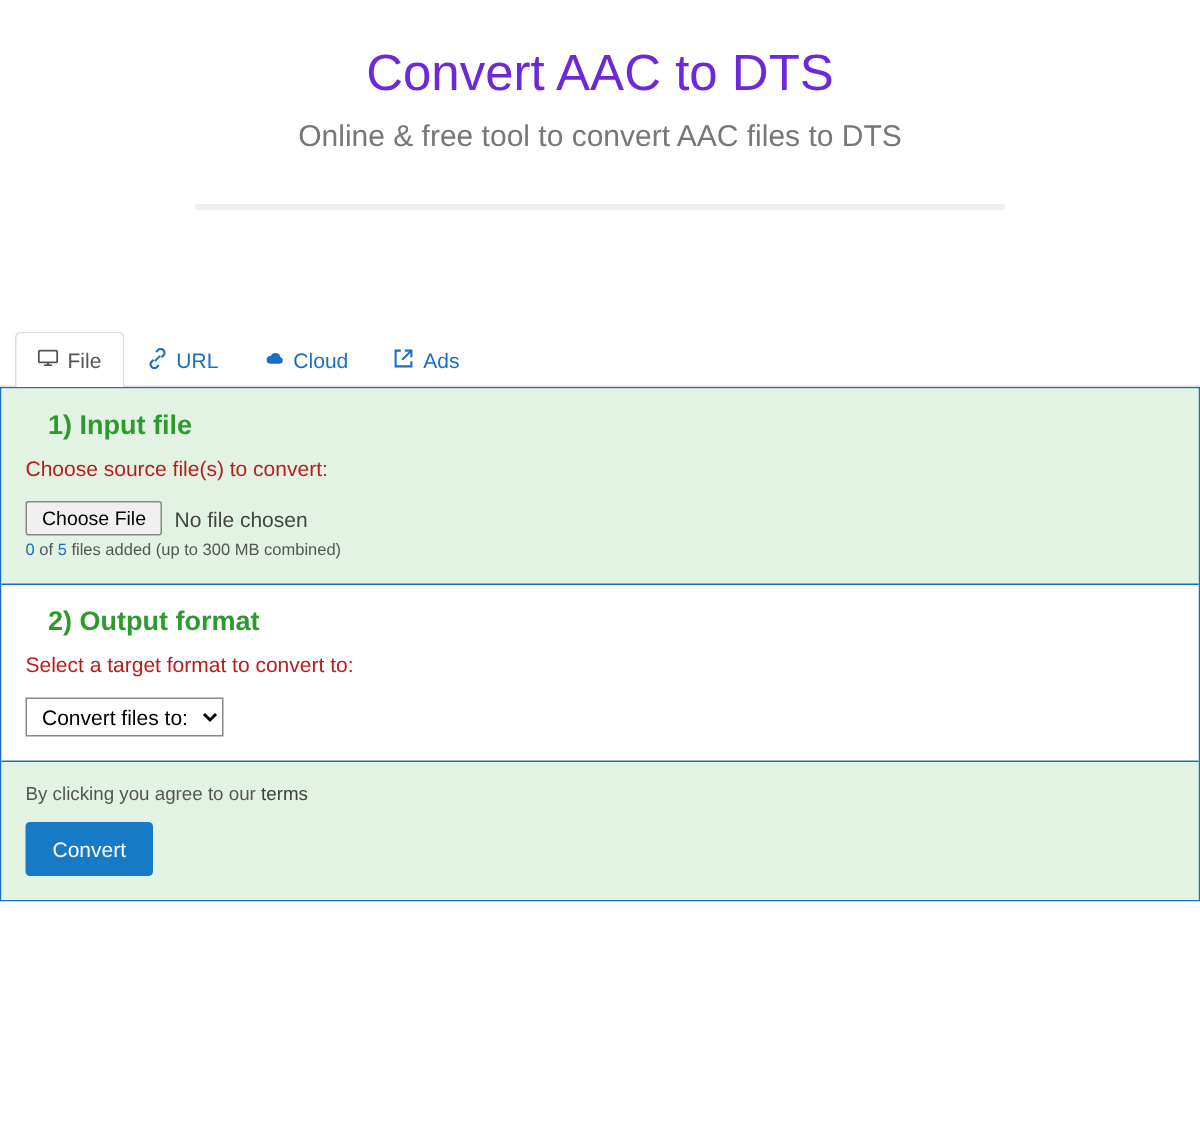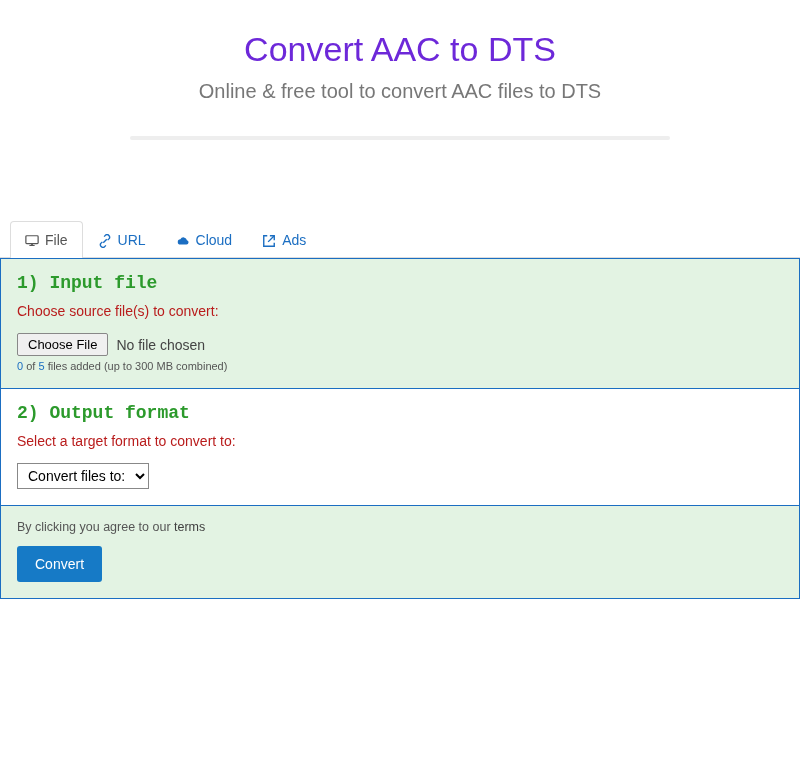--- a/index.html
+++ b/index.html
@@ -4,30 +4,30 @@
 <style>
   * { box-sizing: border-box; }
   html, body { margin: 0; padding: 0; font-family: "Helvetica Neue", Helvetica, Arial, sans-serif; color: #333; background: #fff; }
   body { width: 800px; }
   .hero { padding: 20px 20px 60px 20px; text-align: center; }
   .hero h1 { font-size: 34px; font-weight: 500; color: #6d28d9; margin: 10px 0 8px; }
   .hero p { font-size: 20px; color: #777; margin: 0 auto; max-width: 520px; line-height: 1.45; }
   .hr { height: 4px; background: #eee; margin: 30px auto 0; width: 540px; border-radius: 2px; }
 
   .tabs { display: flex; align-items: center; padding: 0 10px; margin-top: 20px; border-bottom: 1px solid #ddd; }
-  .tab { display: flex; align-items: flex-end; gap: 6px; padding: 10px 14px; font-size: 14px; color: #1b6ec2; cursor: pointer; border: 1px solid transparent; border-bottom: none; border-radius: 4px 4px 0 0; position: relative; top: 1px; }
+  .tab { display: flex; align-items: flex-start; gap: 6px; padding: 10px 14px; font-size: 14px; color: #1b6ec2; cursor: pointer; border: 1px solid transparent; border-bottom: none; border-radius: 4px 4px 0 0; position: relative; top: 1px; }
   .tab.active { color: #555; background: #fff; border-color: #ddd #ddd #fff #ddd; }
   .tab .ico { width: 14px; height: 14px; display: inline-flex; }
   .ico svg { width: 100%; height: 100%; }
 
   .panel { border: 1px solid #1b6ec2; margin: 0; }
   .section { background: #e3f3e3; padding: 14px 16px 16px; border-bottom: 1px solid #1b6ec2; }
   .section.white { background: #fff; }
   .section:last-child { border-bottom: none; }
-  .step-title { color: #2c9a2c; font-size: 18px; margin: 0 0 10px; font-family: Liberation Mono, monospace; }
+  .step-title { color: #2c9a2c; font-size: 18px; margin: 0 15px 10px; }
   .section-desc { font-size: 14px; color: #b91c1c; margin: 0 0 14px; }
   .file-row { display: flex; align-items: center; gap: 8px; }
   .file-btn { font-family: inherit; font-size: 13px; padding: 3px 10px; background: #f0f0f0; border: 1px solid #888; border-radius: 2px; cursor: pointer; }
   .file-status { font-size: 14px; color: #444; }
   .file-hint { font-size: 11px; color: #555; margin-top: 4px; }
   .file-hint .count { color: #1b6ec2; }
   .format-select { font-family: inherit; font-size: 14px; padding: 3px 6px; border: 1px solid #888; border-radius: 0; background: #fff; cursor: pointer; }
   .terms-line { font-size: 12.5px; color: #555; margin: 0 0 12px; }
   .terms-line a { color: #404040; text-decoration: none; cursor: pointer; }
   .convert-btn { background: #167ac6; color: #fff; border: none; padding: 10px 18px; font-size: 14px; border-radius: 3px; cursor: pointer; }

